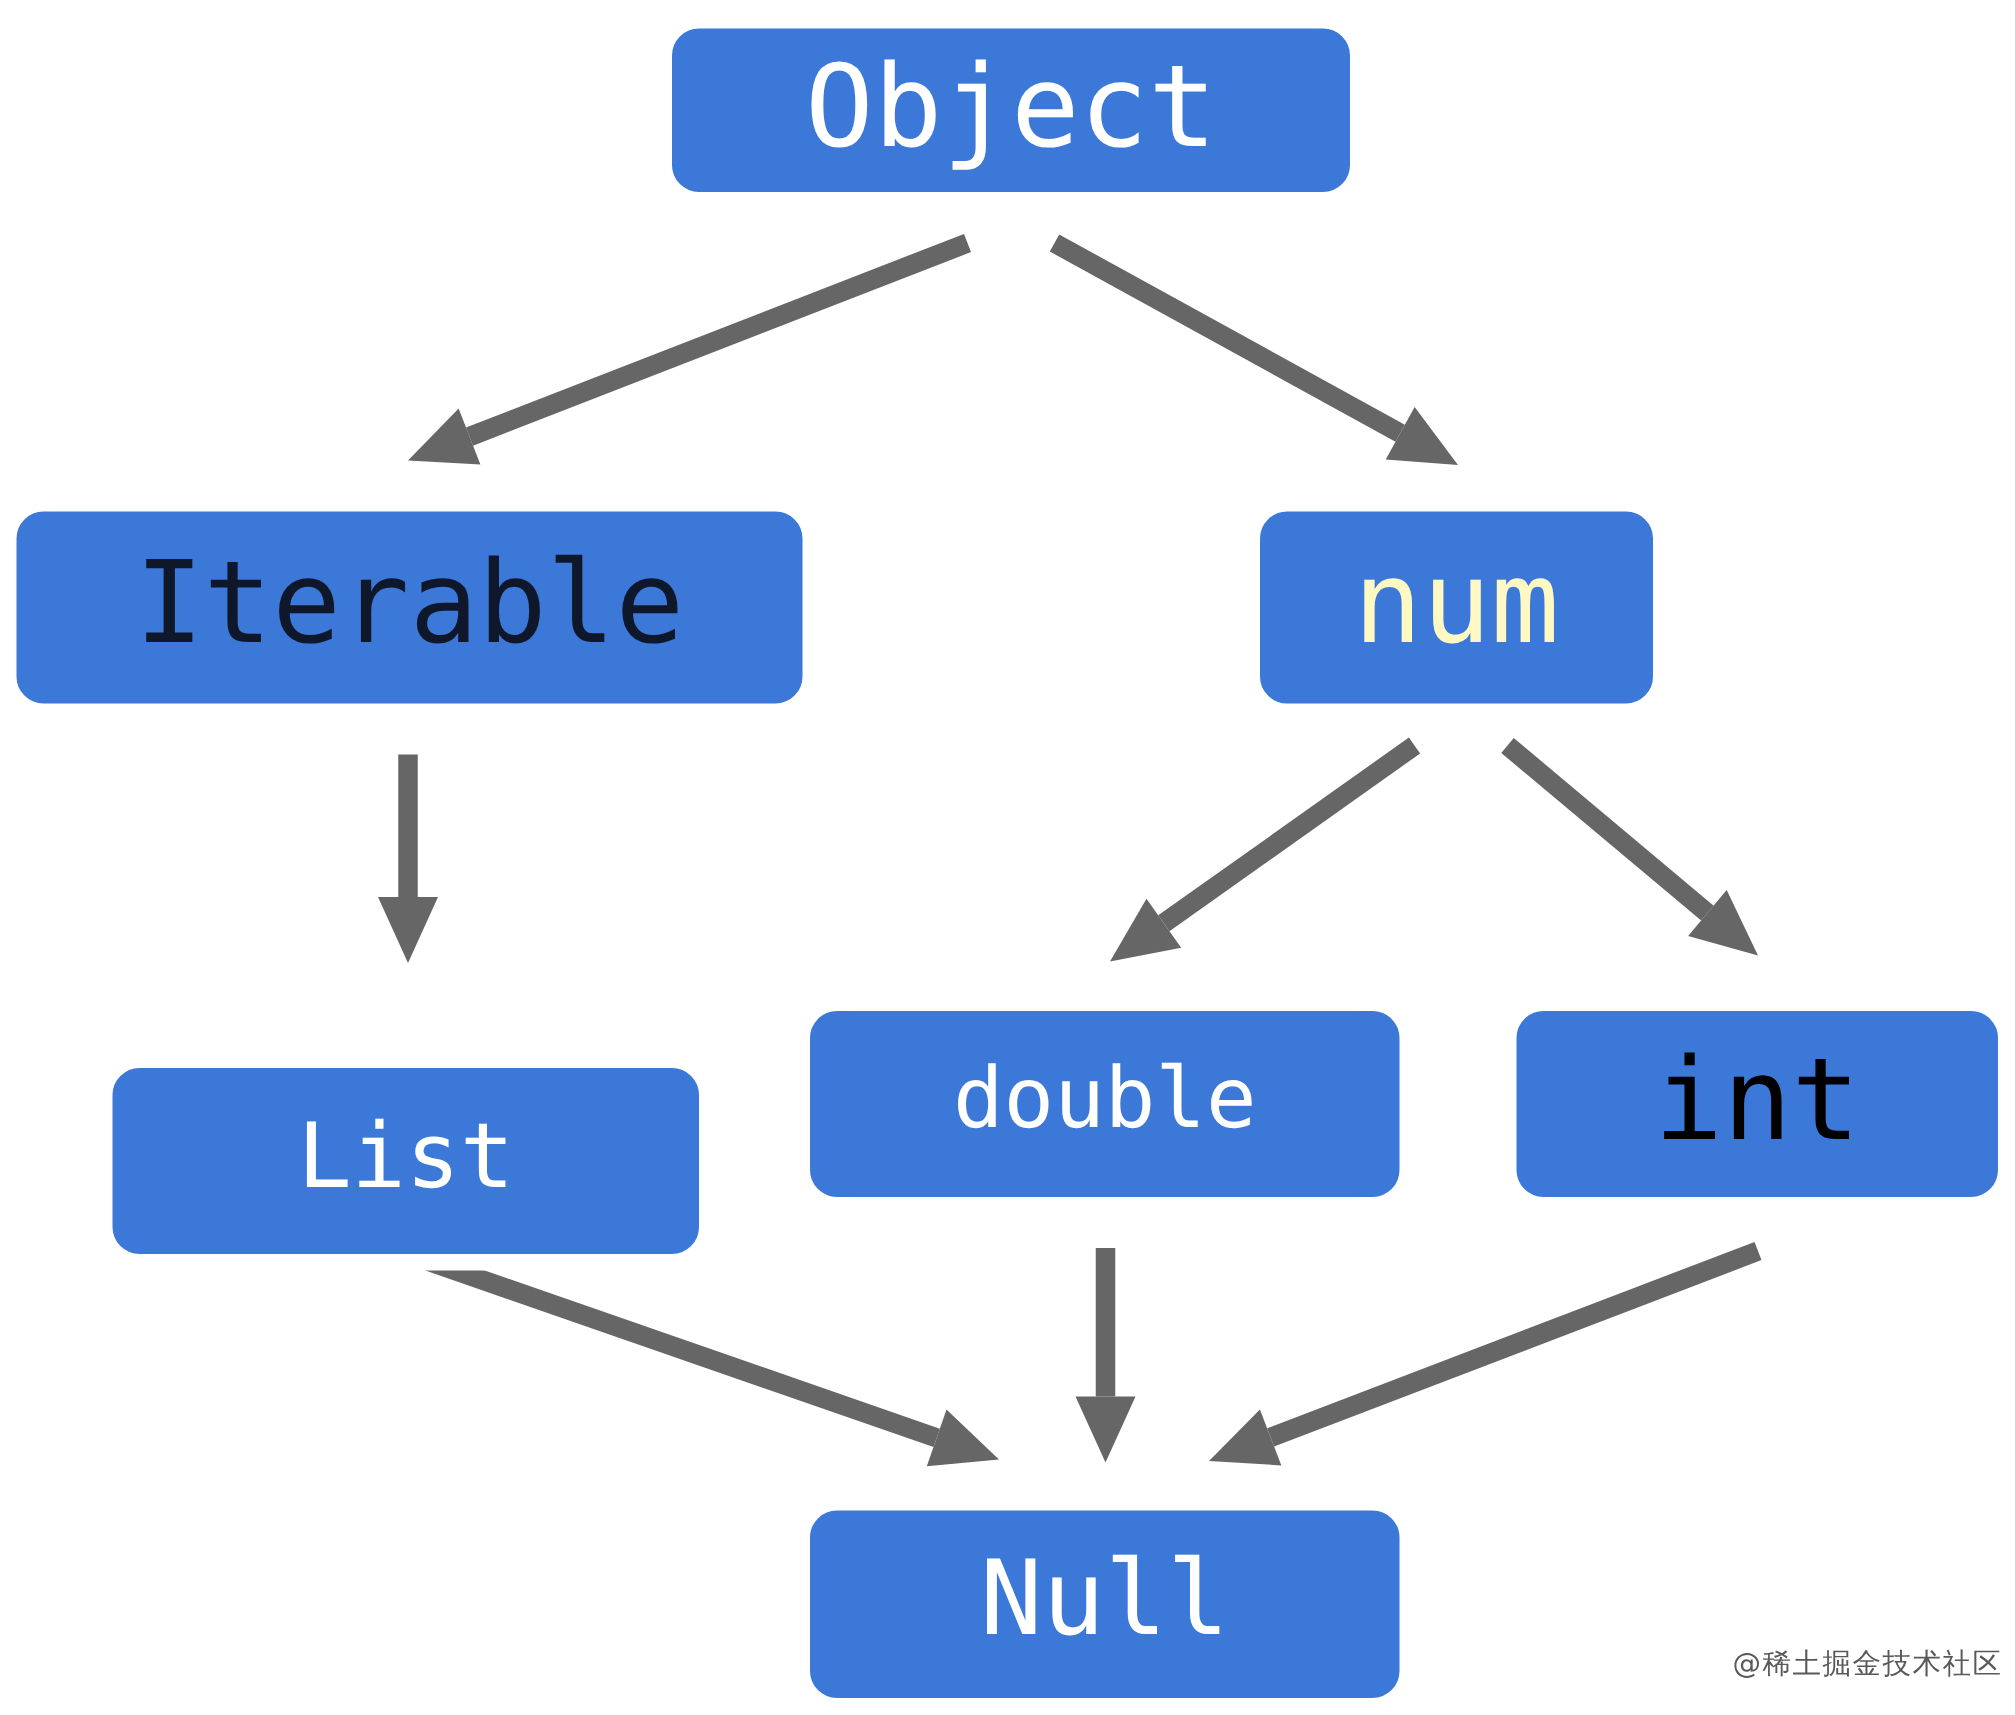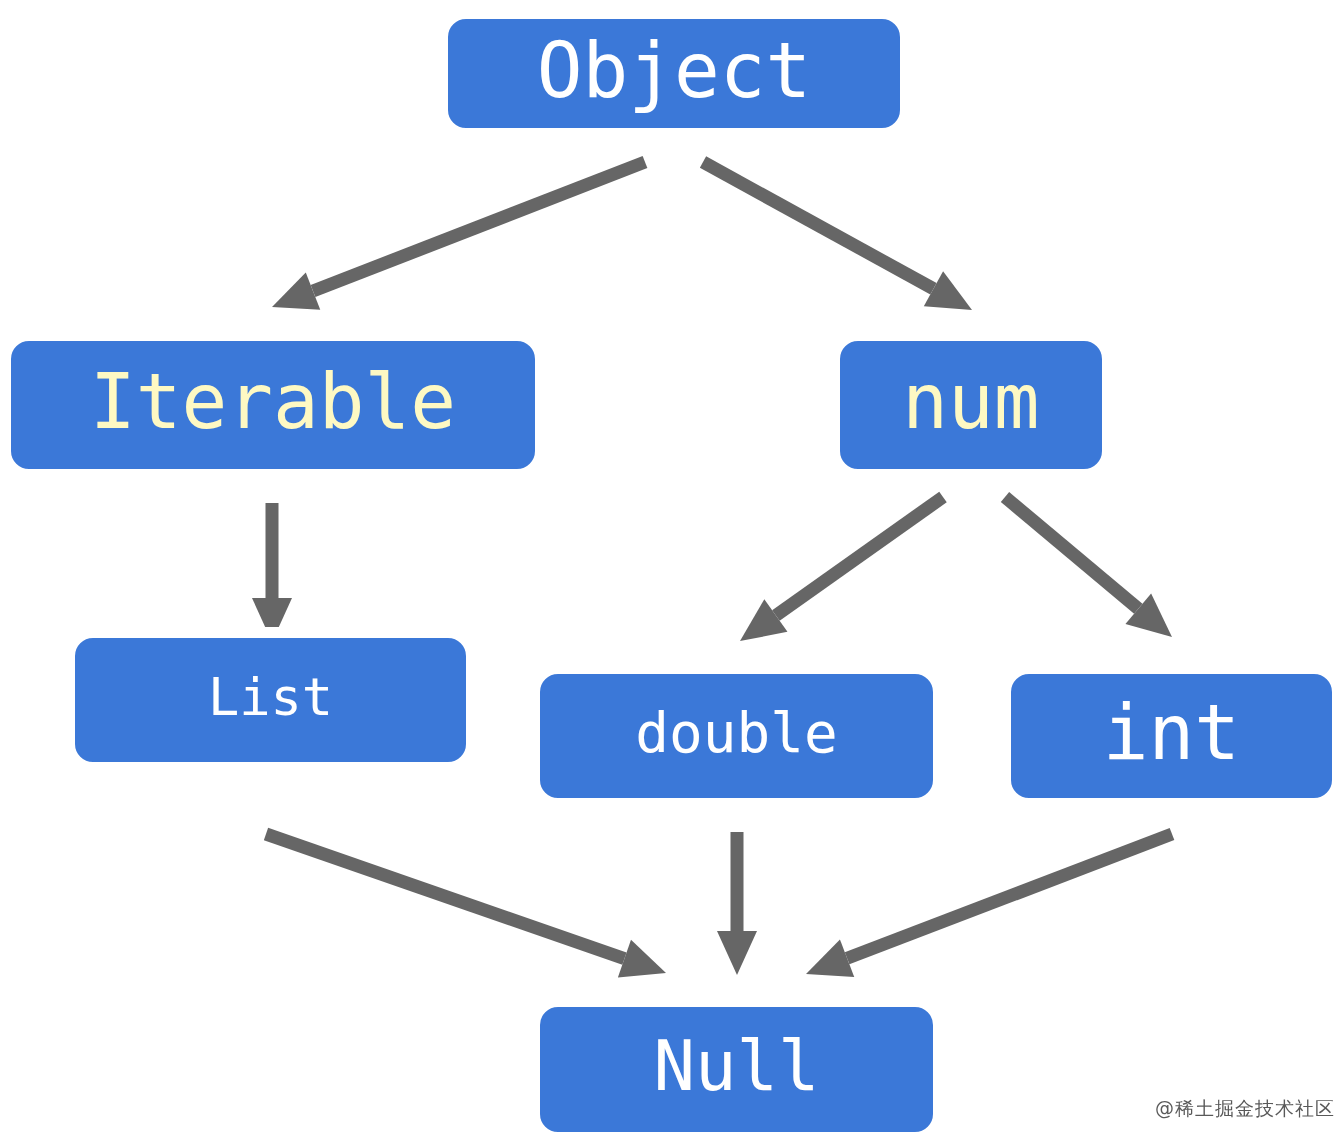--- a/index.html
+++ b/index.html
@@ -95,33 +95,33 @@
       <g>
         <line x1="1172" y1="834" x2="847.0960770136468" y2="958.280189120463" stroke="#666666" stroke-width="13" stroke-linecap="butt"></line>
         <polygon points="806,974 839.950708432039,939.6001541142599 854.2414455952545,976.960224126666" fill="#666666"></polygon>
       </g>
     </svg>
 
   <div id="nodes">
       <div class="node" style="left: 437px; top: 8px; width: 474px; height: 131px; background: rgb(59, 120, 216); border-color: rgb(255, 255, 255); color: rgb(255, 255, 255); font-size: 76px;">
         <span class="label">Object</span>
       </div>
-      <div class="node" style="left: 0px; top: 330px; width: 546px; height: 150px; background: rgb(59, 120, 216); border-color: rgb(255, 255, 255); color: #fef9c3; font-size: 76px;">
+      <div class="node" style="left: 0px; top: 330px; width: 546px; height: 150px; background: rgb(59, 120, 216); border-color: rgb(255, 255, 255); color: #0f172a; font-size: 76px;">
         <span class="label">Iterable</span>
       </div>
       <div class="node" style="left: 829px; top: 330px; width: 284px; height: 150px; background: rgb(59, 120, 216); border-color: rgb(255, 255, 255); color: #fef9c3; font-size: 76px;">
         <span class="label">num</span>
       </div>
-      <div class="node" style="left: 64px; top: 627px; width: 413px; height: 146px; background: rgb(59, 120, 216); border-color: rgb(255, 255, 255); color: rgb(255, 255, 255); font-size: 52px;">
+      <div class="node" style="left: 64px; top: 701px; width: 413px; height: 146px; background: rgb(59, 120, 216); border-color: rgb(255, 255, 255); color: rgb(255, 255, 255); font-size: 60px;">
         <span class="label">List</span>
       </div>
       <div class="node" style="left: 529px; top: 663px; width: 415px; height: 146px; background: rgb(59, 120, 216); border-color: rgb(255, 255, 255); color: rgb(255, 255, 255); font-size: 56px;">
         <span class="label">double</span>
       </div>
-      <div class="node" style="left: 1000px; top: 663px; width: 343px; height: 146px; background: rgb(59, 120, 216); border-color: rgb(255, 255, 255); color: #ffffff; font-size: 76px;">
+      <div class="node" style="left: 1000px; top: 663px; width: 343px; height: 146px; background: rgb(59, 120, 216); border-color: rgb(255, 255, 255); color: #000000; font-size: 76px;">
         <span class="label">int</span>
       </div>
       <div class="node" style="left: 529px; top: 996px; width: 415px; height: 147px; background: rgb(59, 120, 216); border-color: rgb(255, 255, 255); color: rgb(255, 255, 255); font-size: 69px;">
         <span class="label">Null</span>
       </div>
     </div>
 
   <div id="watermark" style="left: 1155px; top: 1096px; color: rgb(43, 43, 43); text-align: center;">@稀土掘金技术社区</div>
 
 </div>

